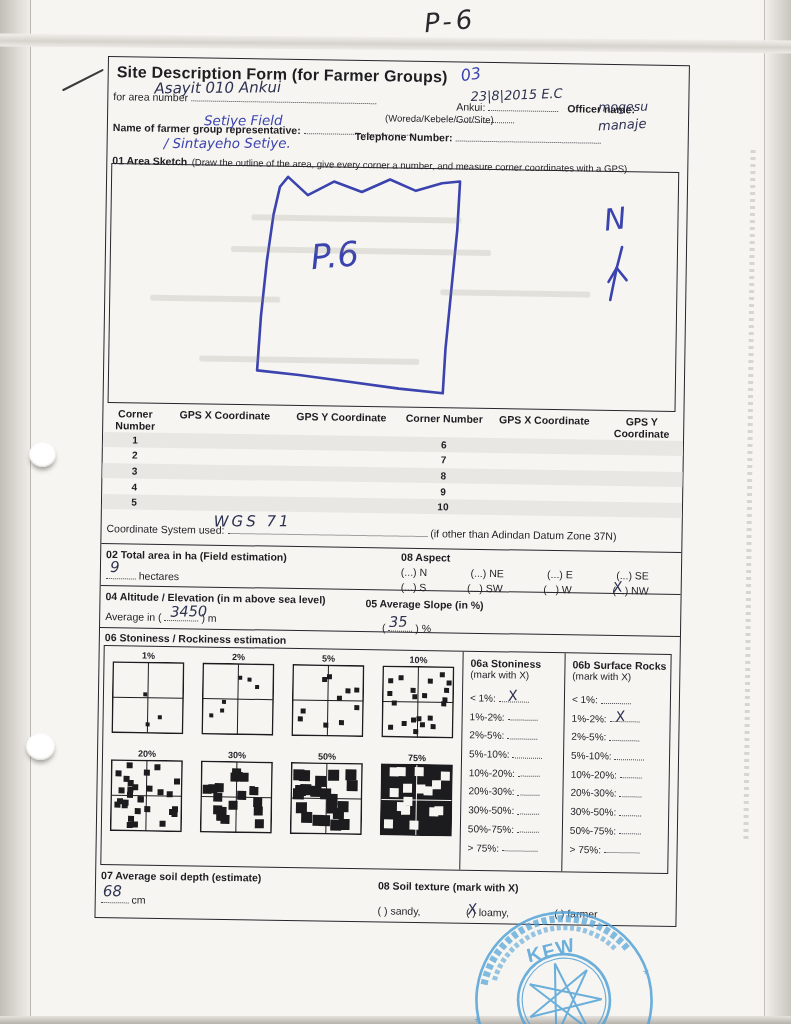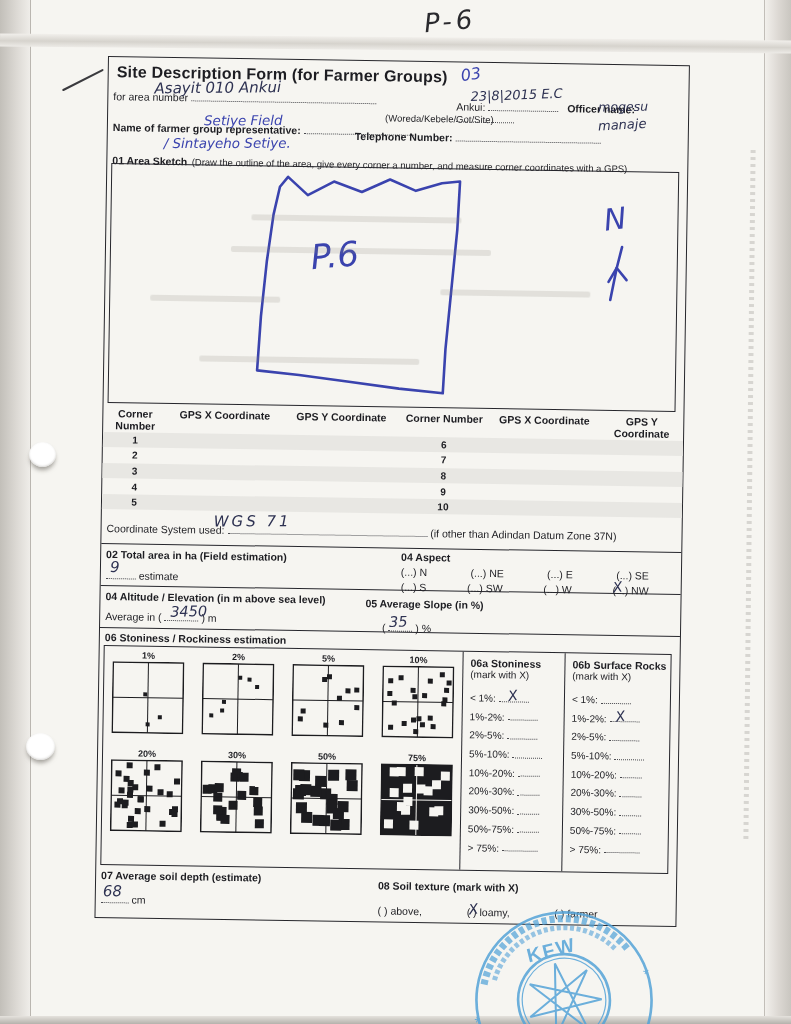--- a/index.html
+++ b/index.html
@@ -191,25 +191,25 @@
       <span class="dl" style="width:200px;"></span>
       <span>(if other than Adindan Datum Zone 37N)</span>
     </div>
     <div class="abs hw" style="left:112px; top:453px; font-size:15px; letter-spacing:3px; transform:rotate(-1deg);">WGS 71</div>
 
     <div class="hline" style="top:486px;"></div>
 
     <div class="abs lb b" style="left:5px; top:491px;">02 Total area in ha (Field estimation)</div>
     <div class="abs lb" style="left:5px; top:512px;">
       <span class="dl" style="width:30px;"></span>
-      <span>estimate</span>
+      <span>hectares</span>
     </div>
     <div class="abs hw" style="left:9px; top:501px; font-size:15px;">9</div>
 
-    <div class="abs lb b" style="left:300px; top:489px;">04 Aspect</div>
+    <div class="abs lb b" style="left:300px; top:489px;">08 Aspect</div>
     <div class="abs lb" style="left:300px; top:504px; width:248px; display:flex; justify-content:space-between;">
       <span class="opt">(...) N</span>
       <span class="opt">(...) NE</span>
       <span class="opt">(...) E</span>
       <span class="opt">(...) SE</span>
     </div>
     <div class="abs lb" style="left:300px; top:519px; width:248px; display:flex; justify-content:space-between;">
       <span class="opt">(...) S</span>
       <span class="opt">(...) SW</span>
       <span class="opt">(...) W</span>
@@ -467,21 +467,21 @@
 
     <div class="abs lb b" style="left:5px; top:812px;">07 Average soil depth (estimate)</div>
     <div class="abs lb" style="left:5px; top:836px;text-align:right;">
       <span class="dl" style="width:28px;"></span>
       <span>cm</span>
     </div>
     <div class="abs hw" style="left:7px; top:825px; font-size:15px; transform:rotate(-2deg);">68</div>
 
     <div class="abs lb b" style="left:282px; top:818px;">08 Soil texture (mark with X)</div>
     <div class="abs lb" style="left:282px; top:843px; width:220px; display:flex; justify-content:space-between;">
-      <span class="opt">( ) above,</span>
+      <span class="opt">( ) sandy,</span>
       <span class="opt">
         <span>( ) loamy,</span>
         <span class="hw mk" style="left:2px;">X</span>
       </span>
       <span class="opt">( ) farmer</span>
     </div>
   </div>
 
   <div class="stamp">
     <svg width="224" height="224" viewBox="0 0 220 220">

